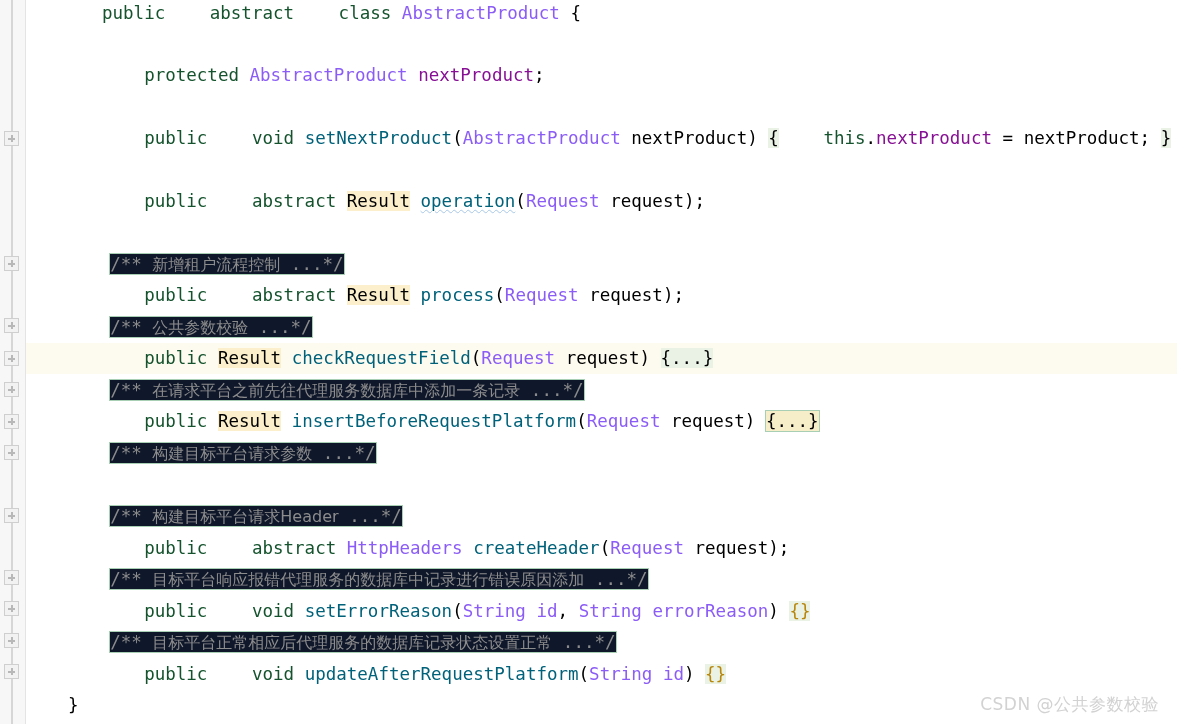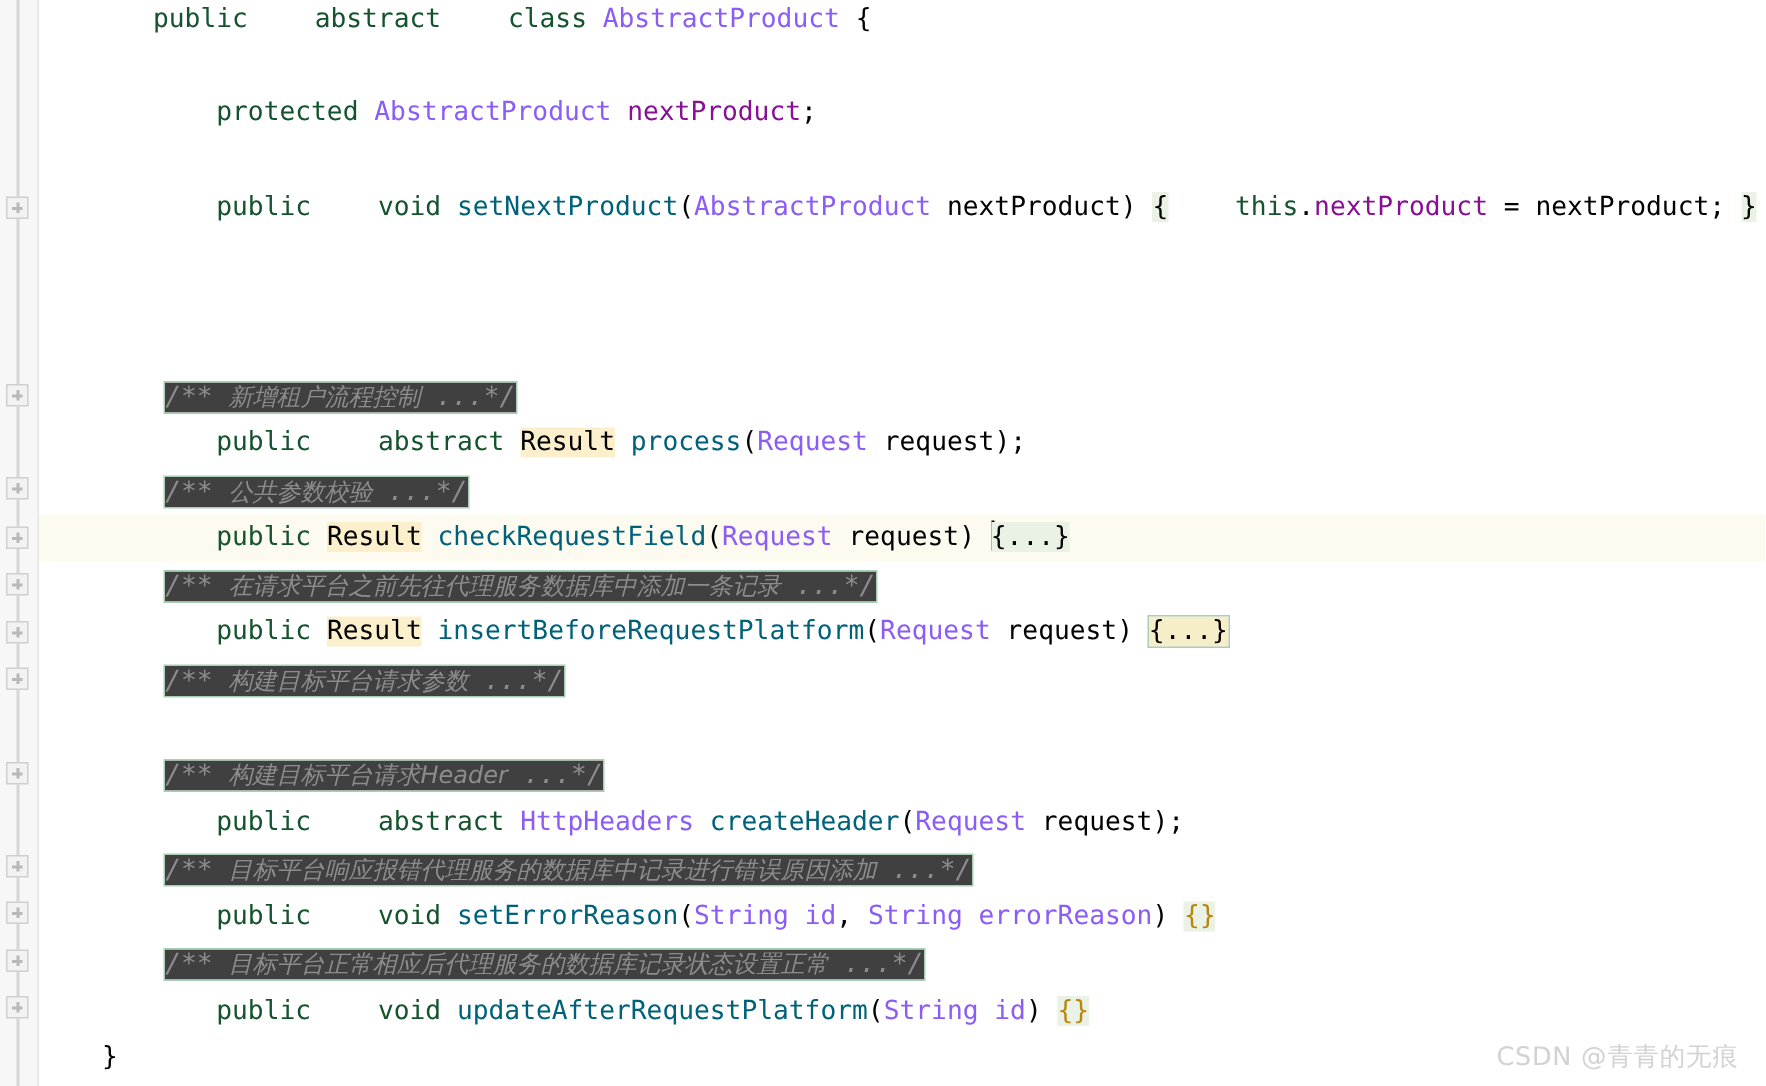--- a/index.html
+++ b/index.html
@@ -92,24 +92,23 @@
   .fold-brace{
     background:#e9f2e5;
     color:#000000;
   }
   .fold-collapsed{
     background:#f5eec8;
     outline:1px solid #a8cfb4;
     color:#000000;
   }
   .fold-comment{
-    background:#404040;
+    background:#0f172a;
     outline:1px solid #a8cfb4;
     color:#8c8c8c;
-    font-style:italic;
   }
   .fold-comment .cslash{color:#8c8c8c;}
   .fold-brace-orange{color:#b8860b;}
   .caret{
     display:inline-block;
     width:0;
     border-left:2px solid #000;
     height:20px;
     vertical-align:-4px;
     margin-right:-2px;
@@ -152,20 +151,21 @@
   <div class="code">
 
     <div class="caret-line-bg" style="top:343px"></div>
 
     <div class="line" style="top:-2px"><span class="pad" style="width:42px"></span><span class="kw">public</span> <span class="kw">abstract</span> <span class="kw">class</span> <span class="type">AbstractProduct</span> <span class="punct">{</span></div>
 
     <div class="line" style="top:60px"><span class="pad" style="width:42px"></span>    <span class="kw">protected</span> <span class="type">AbstractProduct</span> <span class="field">nextProduct</span><span class="punct">;</span></div>
 
     <div class="line" style="top:123px"><span class="pad" style="width:42px"></span>    <span class="kw">public</span> <span class="kw">void</span> <span class="methoddef">setNextProduct</span><span class="punct">(</span><span class="type">AbstractProduct</span> <span class="param">nextProduct</span><span class="punct">)</span> <span class="fold-brace">{</span> <span class="kw">this</span><span class="punct">.</span><span class="field">nextProduct</span> <span class="punct">=</span> <span class="plain">nextProduct</span><span class="punct">;</span> <span class="fold-brace">}</span></div>
 
+    <div class="line" style="top:186px"><span class="pad" style="width:42px"></span>    <span class="kw">public</span> <span class="kw">abstract</span> <span class="hl-ident">Result</span> <span class="squiggle">operation</span><span class="punct">(</span><span class="type">Request</span> <span class="param">request</span><span class="punct">);</span></div>
 
     <div class="line" style="top:249px"><span class="pad" style="width:42px"></span>    <span class="fold-comment"><span class="cslash">/**</span> <span class="cn">新增租户流程控制</span> <span class="cslash">...*/</span></span></div>
 
     <div class="line" style="top:280px"><span class="pad" style="width:42px"></span>    <span class="kw">public</span> <span class="kw">abstract</span> <span class="hl-ident">Result</span> <span class="methoddef">process</span><span class="punct">(</span><span class="type">Request</span> <span class="param">request</span><span class="punct">);</span></div>
 
     <div class="line" style="top:312px"><span class="pad" style="width:42px"></span>    <span class="fold-comment"><span class="cslash">/**</span> <span class="cn">公共参数校验</span> <span class="cslash">...*/</span></span></div>
 
     <div class="line" style="top:343px"><span class="pad" style="width:42px"></span>    <span class="kw">public</span> <span class="hl-ident">Result</span> <span class="methoddef">checkRequestField</span><span class="punct">(</span><span class="type">Request</span> <span class="param">request</span><span class="punct">)</span> <span class="caret"></span><span class="fold-brace">{...}</span></div>
 
     <div class="line" style="top:375px"><span class="pad" style="width:42px"></span>    <span class="fold-comment"><span class="cslash">/**</span> <span class="cn">在请求平台之前先往代理服务数据库中添加一条记录</span> <span class="cslash">...*/</span></span></div>
@@ -185,13 +185,13 @@
 
     <div class="line" style="top:627px"><span class="pad" style="width:42px"></span>    <span class="fold-comment"><span class="cslash">/**</span> <span class="cn">目标平台正常相应后代理服务的数据库记录状态设置正常</span> <span class="cslash">...*/</span></span></div>
 
     <div class="line" style="top:659px"><span class="pad" style="width:42px"></span>    <span class="kw">public</span> <span class="kw">void</span> <span class="methoddef">updateAfterRequestPlatform</span><span class="punct">(</span><span class="type">String</span> <span class="dim">id</span><span class="punct">)</span> <span class="fold-brace fold-brace-orange">{}</span></div>
 
     <div class="line" style="top:690px"><span class="pad" style="width:42px"></span><span class="punct">}</span></div>
 
   </div>
 </div>
 
-<div class="watermark">CSDN @青青的无痕</div>
+<div class="watermark">CSDN @公共参数校验</div>
 
 </body></html>

